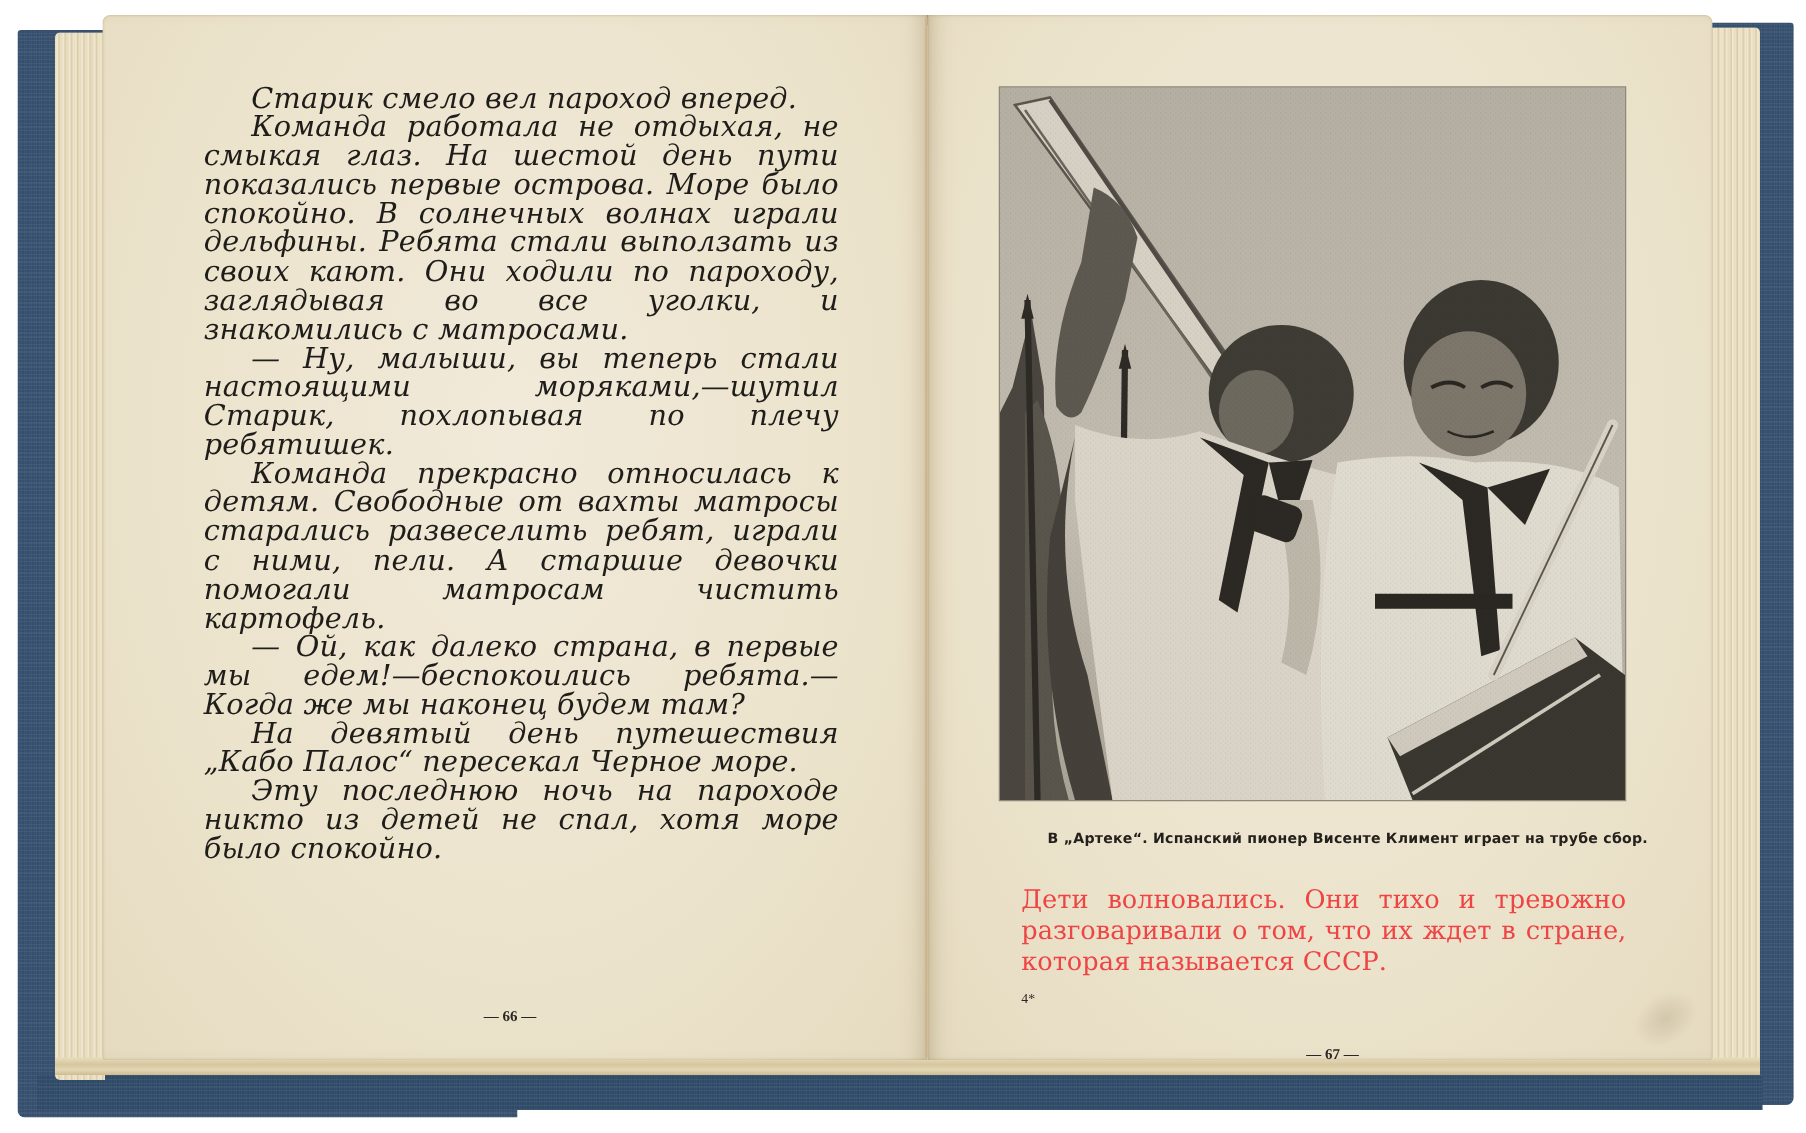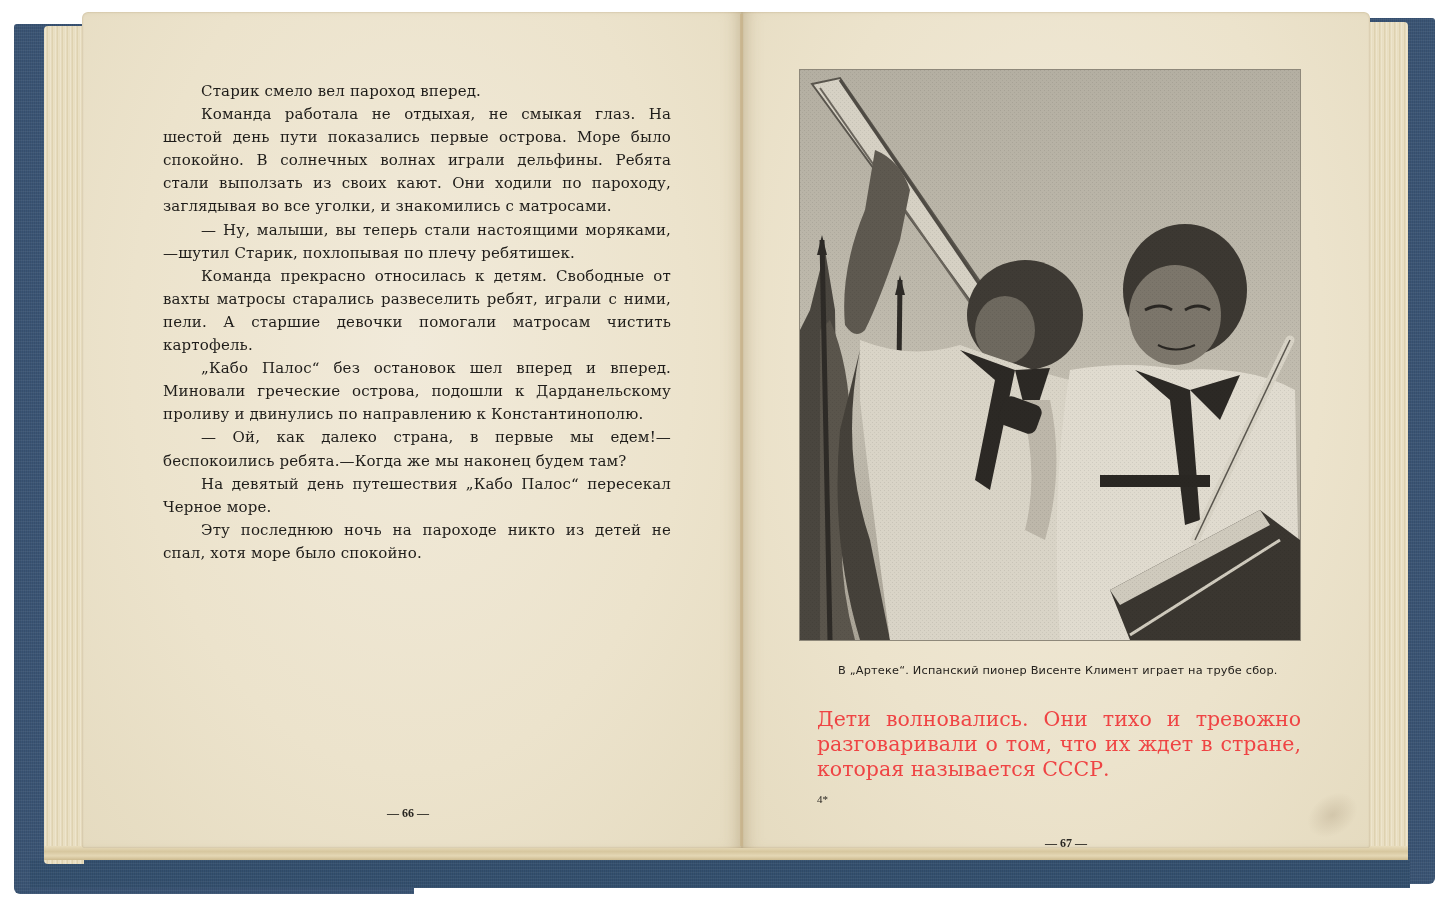--- a/index.html
+++ b/index.html
@@ -31,42 +31,42 @@
   }
   .page-left { left: 82px; top: 12px; width: 660px; height: 836px; border-radius: 6px 0 0 2px;
     box-shadow: inset -14px 0 18px -12px rgba(120,95,50,0.35), inset 0 0 2px rgba(150,120,70,0.5); }
   .page-right { left: 742px; top: 12px; width: 628px; height: 836px; border-radius: 0 6px 2px 0;
     box-shadow: inset 14px 0 18px -12px rgba(120,95,50,0.35), inset 0 0 2px rgba(150,120,70,0.5); }
   .gutter { position: absolute; left: 740px; top: 14px; width: 3px; height: 832px; background: #c9b48a; opacity: 0.7; }
   .spine-tear { position: absolute; left: 660px; top: 12px; width: 170px; height: 8px; background: #3a4f6a; border-radius: 2px; }
   .spine-red { position: absolute; left: 716px; top: 15px; width: 14px; height: 5px; background: #d2693a; border-radius: 2px; }
 
   .text-left {
-    position: absolute; left: 163px; top: 80px; width: 508px;
-    font-size: 15px; line-height: 23.1px; color: #1f1d1a;
-    text-align: justify; letter-spacing: 0.15px;
+    position: absolute; left: 163px; top: 68px; width: 508px;
+    font-size: 23px; line-height: 23.1px; color: #1f1d1a;
+    text-align: justify; letter-spacing: 0.15px; font-style: italic;
   }
   .text-left p, .text-right p { margin: 0; text-indent: 38px; text-align: justify; }
   .pagenum {
     position: absolute; font-family: "Liberation Serif", serif; font-weight: bold;
     font-size: 12px; color: #2a2722;
   }
   .pagenum-left { left: 387px; top: 806px; }
   .pagenum-right { left: 1045px; top: 793px; margin-top: 43px; }
   .signature { position: absolute; left: 817px; top: 793px; font-family: "Liberation Serif", serif; font-size: 11px; color: #2a2722; }
 
   .photo {
     position: absolute; left: 800px; top: 70px; width: 500px; height: 570px;
     background: #b7b2a4; overflow: hidden;
     box-shadow: 0 0 0 1px #8e887a;
   }
   .photo svg { display: block; }
   .caption {
     position: absolute; left: 838px; top: 664px; width: 460px;
-    font-family: "DejaVu Sans", sans-serif; font-weight: normal; font-size: 11.3px;
+    font-family: "DejaVu Sans", sans-serif; font-weight: bold; font-size: 11.3px;
     color: #24211d; letter-spacing: 0.2px; white-space: nowrap;
   }
   .text-right {
     position: absolute; left: 817px; top: 707px; width: 484px;
     font-size: 20.5px; line-height: 25px; color: #ef4444;
   }
   .text-right p { text-indent: 0; }
   .smudge { position: absolute; left: 1305px; top: 795px; width: 55px; height: 40px; border-radius: 50%;
     background: radial-gradient(ellipse, rgba(150,130,100,0.25), transparent 70%); transform: rotate(-35deg); }
 </style>
@@ -86,21 +86,20 @@
 <div class="page page-left"></div>
 <div class="page page-right"></div>
 <div class="gutter"></div>
 <div class="smudge"></div>
 
 <div class="text-left">
   <p>Старик смело вел пароход вперед.</p>
   <p>Команда работала не отдыхая, не смыкая глаз. На шестой день пути показались первые острова. Море было спокойно. В солнечных волнах играли дельфины. Ребята стали выползать из своих кают. Они ходили по пароходу, заглядывая во все уголки, и знакомились с матросами.</p>
   <p>— Ну, малыши, вы теперь стали настоящими моряками,—шутил Старик, похлопывая по плечу ребятишек.</p>
   <p>Команда прекрасно относилась к детям. Свободные от вахты матросы старались развеселить ребят, играли с ними, пели. А старшие девочки помогали матросам чистить картофель.</p>
-  <p>„Кабо Палос“ без остановок шел вперед и вперед. Миновали греческие острова, подошли к Дарданельскому проливу и двинулись по направлению к Константинополю.</p>
   <p>— Ой, как далеко страна, в первые мы едем!—беспокоились ребята.—Когда же мы наконец будем там?</p>
   <p>На девятый день путешествия „Кабо Палос“ пересекал Черное море.</p>
   <p>Эту последнюю ночь на пароходе никто из детей не спал, хотя море было спокойно.</p>
 </div>
 <div class="pagenum pagenum-left">— 66 —</div>
 
 <div class="photo">
   <svg width="500" height="570" viewBox="0 0 500 570" xmlns="http://www.w3.org/2000/svg">
     <defs>
       <linearGradient id="sky" x1="0" y1="0" x2="0" y2="1">

